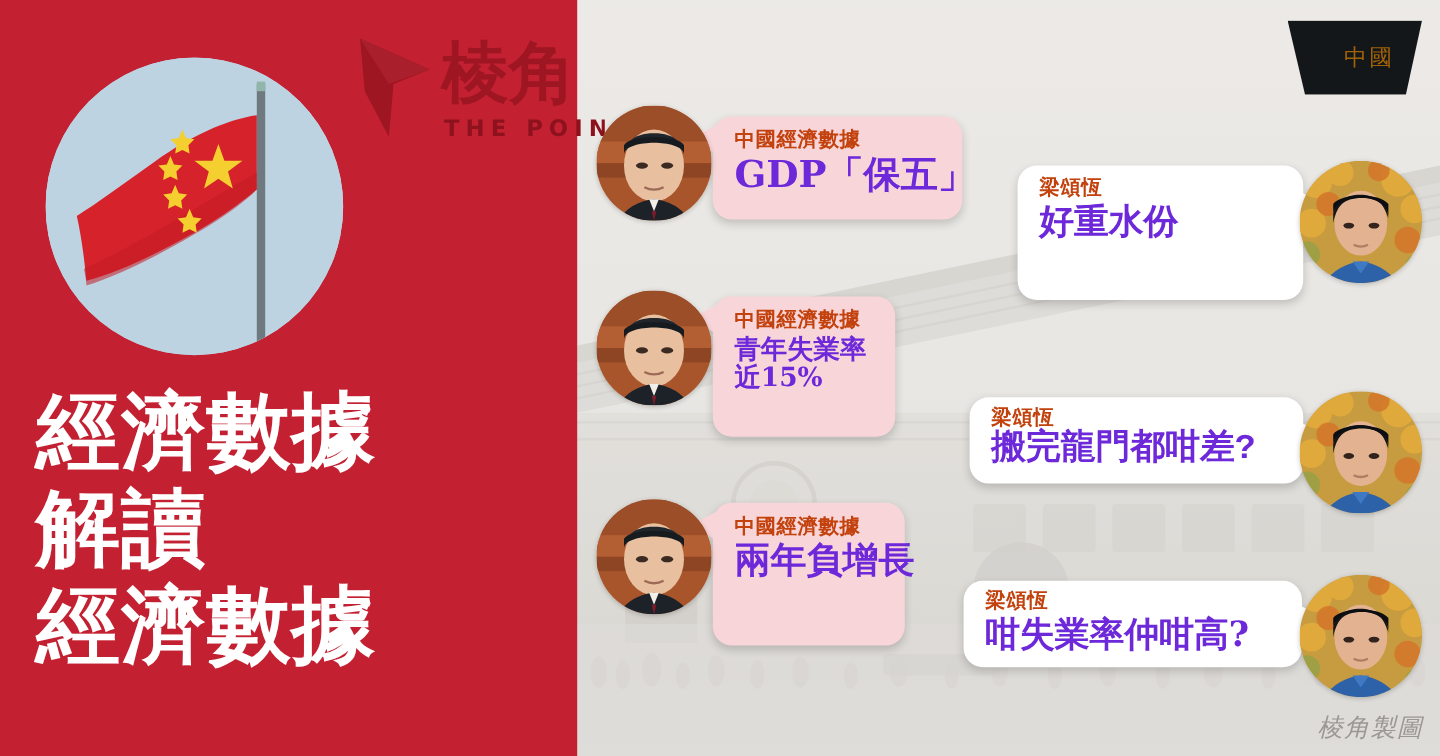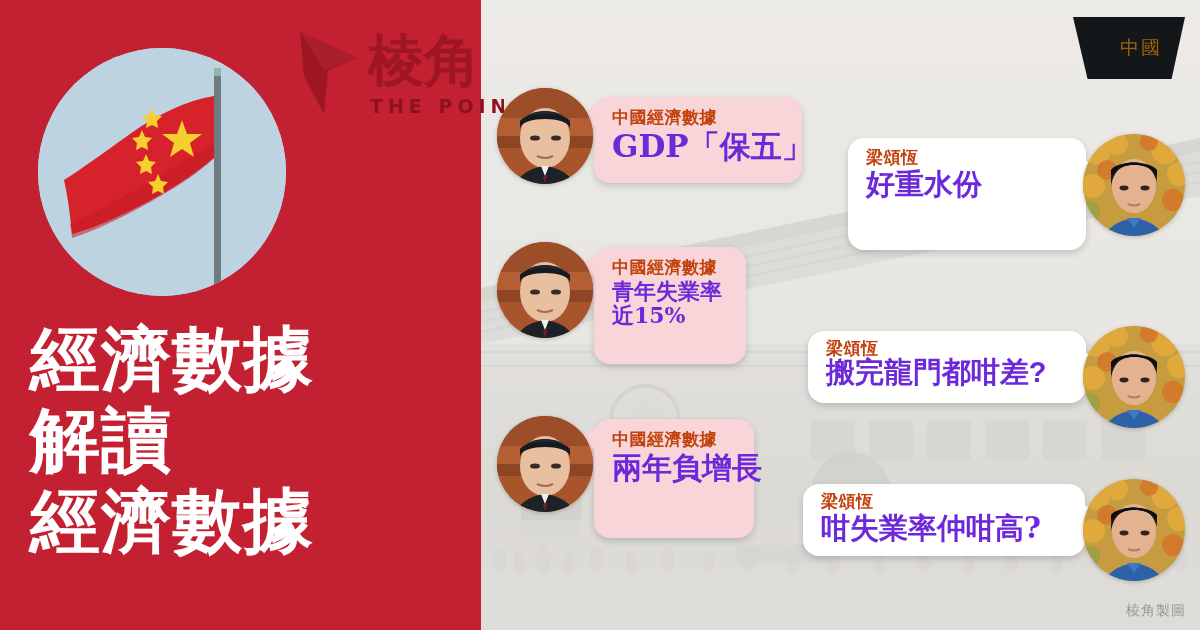--- a/index.html
+++ b/index.html
@@ -168,24 +168,25 @@
   #row-unemp .bubble    { left: 803px; top: 484px; width: 282px; height: 72px; padding: 8px 14px 0 18px; }
   #row-unemp .tail      { left: 1084px; top: 505px; }
   #row-unemp .avatar    { left: 1083px; top: 479px; width: 102px; height: 102px; }
   #row-unemp .headline-text { font-size: 29px; margin-top: 1px; }
 
   
   #watermark {
     position: absolute;
     right: 14px; bottom: 10px;
     color: #9b9894;
-    font-size: 14px;
+    font-size: 21px;
     letter-spacing: 1px;
     z-index: 20;
     font-family: "DejaVu Serif", "Liberation Serif", serif;
+    font-style: italic;
   }
 </style>
 </head>
 <body>
 
 <div id="poster">
 
   <div id="bg-photo">
     <svg width="719" height="630" viewBox="0 0 719 630" aria-hidden="true">
       <defs>

